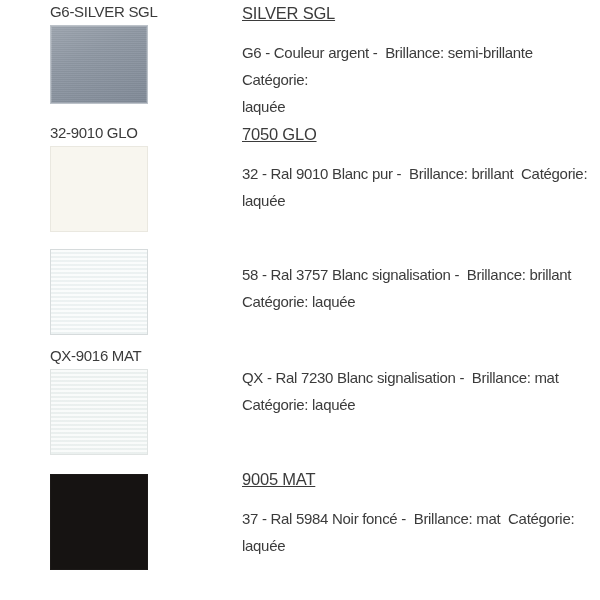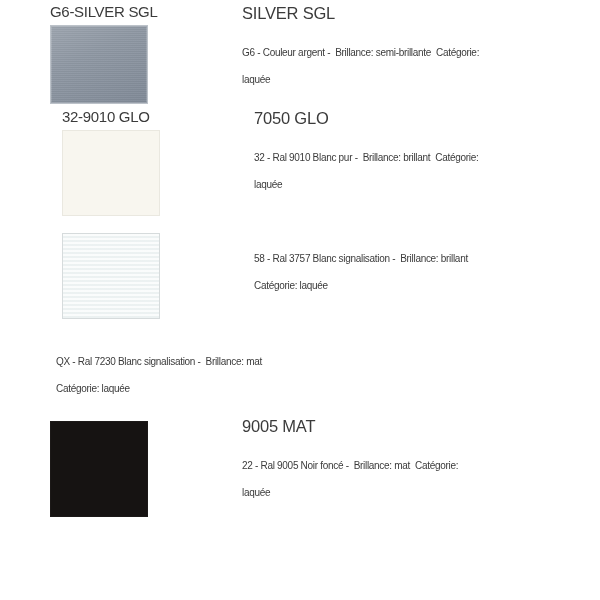--- a/index.html
+++ b/index.html
@@ -11,21 +11,21 @@
     overflow:hidden;
   }
   .container {
     box-sizing:border-box;
     width:600px; height:600px;
     padding:3px 0 0 4px;
     overflow:hidden;
   }
   .row { display:flex; align-items:flex-start;padding-left:46px; }
   .row-1 { margin-bottom:4px; }
-  .row-2, .row-3 { margin-bottom:12px;margin-left:12px; }
+  .row-2, .row-3 { margin-bottom:12px; }
   .row-4 { margin-bottom:14px; }
   .left-col { flex:0 0 186px; width:186px; }
   .right-col { flex:1 1 auto; padding:0 4px 0 6px; min-width:0; }
   .code {
     font-size:15px; line-height:17px;
     letter-spacing:-0.3px;
     white-space:nowrap;
   }
   .swatch {
     width:98px; margin-top:5px;
@@ -46,24 +46,25 @@
   .swatch-stripes {
     background-image:
       repeating-linear-gradient(180deg, rgba(255,255,255,0.55) 0 2px, rgba(204,215,217,0.20) 2px 4px);
   }
   .title {
     margin:2px 0 0;
     font-size:16.5px; line-height:17px;
     font-weight:400;
     letter-spacing:-0.2px;
     white-space:nowrap;
+    text-decoration:underline;
   }
   .desc {
     margin:17px 0 0;
-    font-size:10px; line-height:27px;
+    font-size:15px; line-height:27px;
     letter-spacing:-0.3px;
     white-space:pre-wrap;
   }
 </style>
 </head>
 <body>
 
 <div class="container">
 
   <section class="row row-1">
@@ -94,30 +95,34 @@
     <div class="left-col">
       <div class="swatch swatch-stripes" style="background-color: rgb(244, 248, 248); border-color: rgb(214, 219, 220);"></div>
     </div>
     <div class="right-col">
       <p class="desc">58 - Ral 3757 Blanc signalisation -  Brillance: brillant
 Catégorie: laquée</p>
     </div>
   </section>
 
   <section class="row row-4">
+    <div class="left-col">
+      <div class="code">QX-9016 MAT</div>
+      <div class="swatch swatch-stripes" style="background-color: rgb(242, 246, 244); border-color: rgb(224, 228, 227);"></div>
+    </div>
     <div class="right-col">
       <p class="desc">QX - Ral 7230 Blanc signalisation -  Brillance: mat
 Catégorie: laquée</p>
     </div>
   </section>
 
   <section class="row row-5">
     <div class="left-col">
       <div class="swatch" style="background-color: rgb(22, 19, 18); border-color: rgb(28, 25, 24);"></div>
     </div>
     <div class="right-col">
       <h3 class="title">9005 MAT</h3>
-      <p class="desc">22 - Ral 9005 Noir foncé -  Brillance: mat  Catégorie:
+      <p class="desc">37 - Ral 5984 Noir foncé -  Brillance: mat  Catégorie:
 laquée</p>
     </div>
   </section>
 
 </div>
 
 </body></html>

